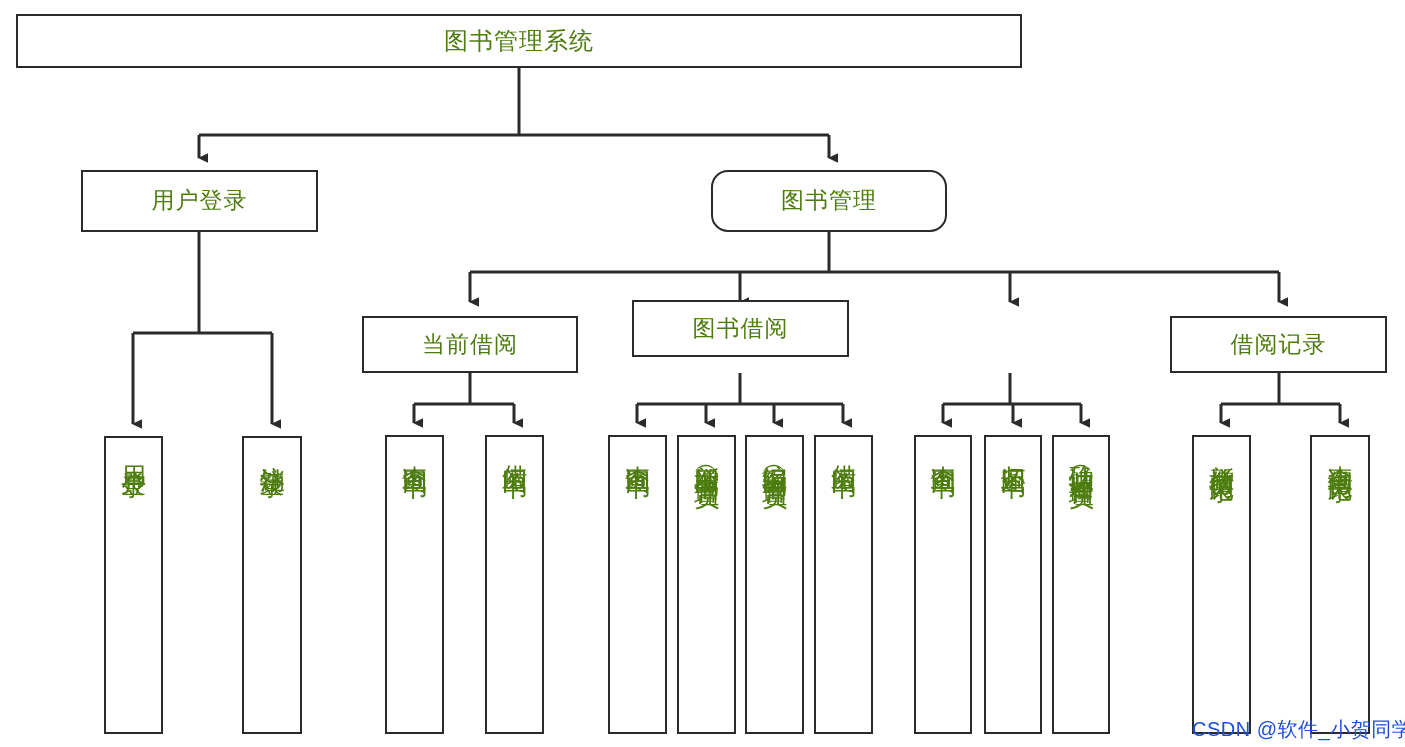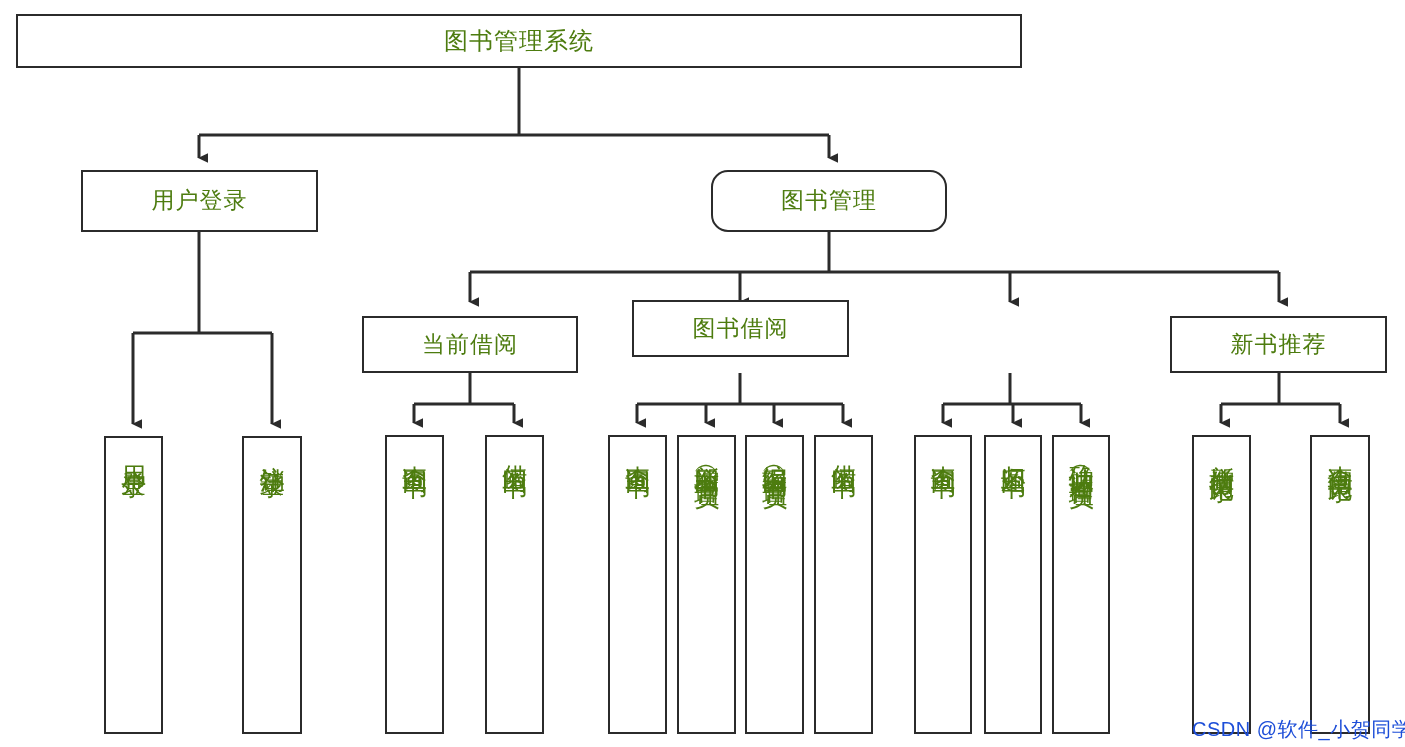--- a/index.html
+++ b/index.html
@@ -116,21 +116,21 @@
     <span class="lbl">图书管理</span>
   </div>
 
   <div class="node h-node" style="left:362px;top:316px;width:216px;height:57px;">
     <span class="lbl">当前借阅</span>
   </div>
   <div class="node h-node" style="left:632px;top:300px;width:217px;height:57px;">
     <span class="lbl">图书借阅</span>
   </div>
   <div class="node h-node" style="left:1170px;top:316px;width:217px;height:57px;">
-    <span class="lbl">新书推荐</span>
+    <span class="lbl">借阅记录</span>
   </div>
 
   <div class="node v-node" style="left:104px;top:436px;width:59px;height:298px;">
     <span class="lbl">用户登录</span>
   </div>
   <div class="node v-node" style="left:242px;top:436px;width:60px;height:298px;">
     <span class="lbl">注销登录</span>
   </div>
 
   <div class="node v-node" style="left:385px;top:435px;width:59px;height:299px;">

